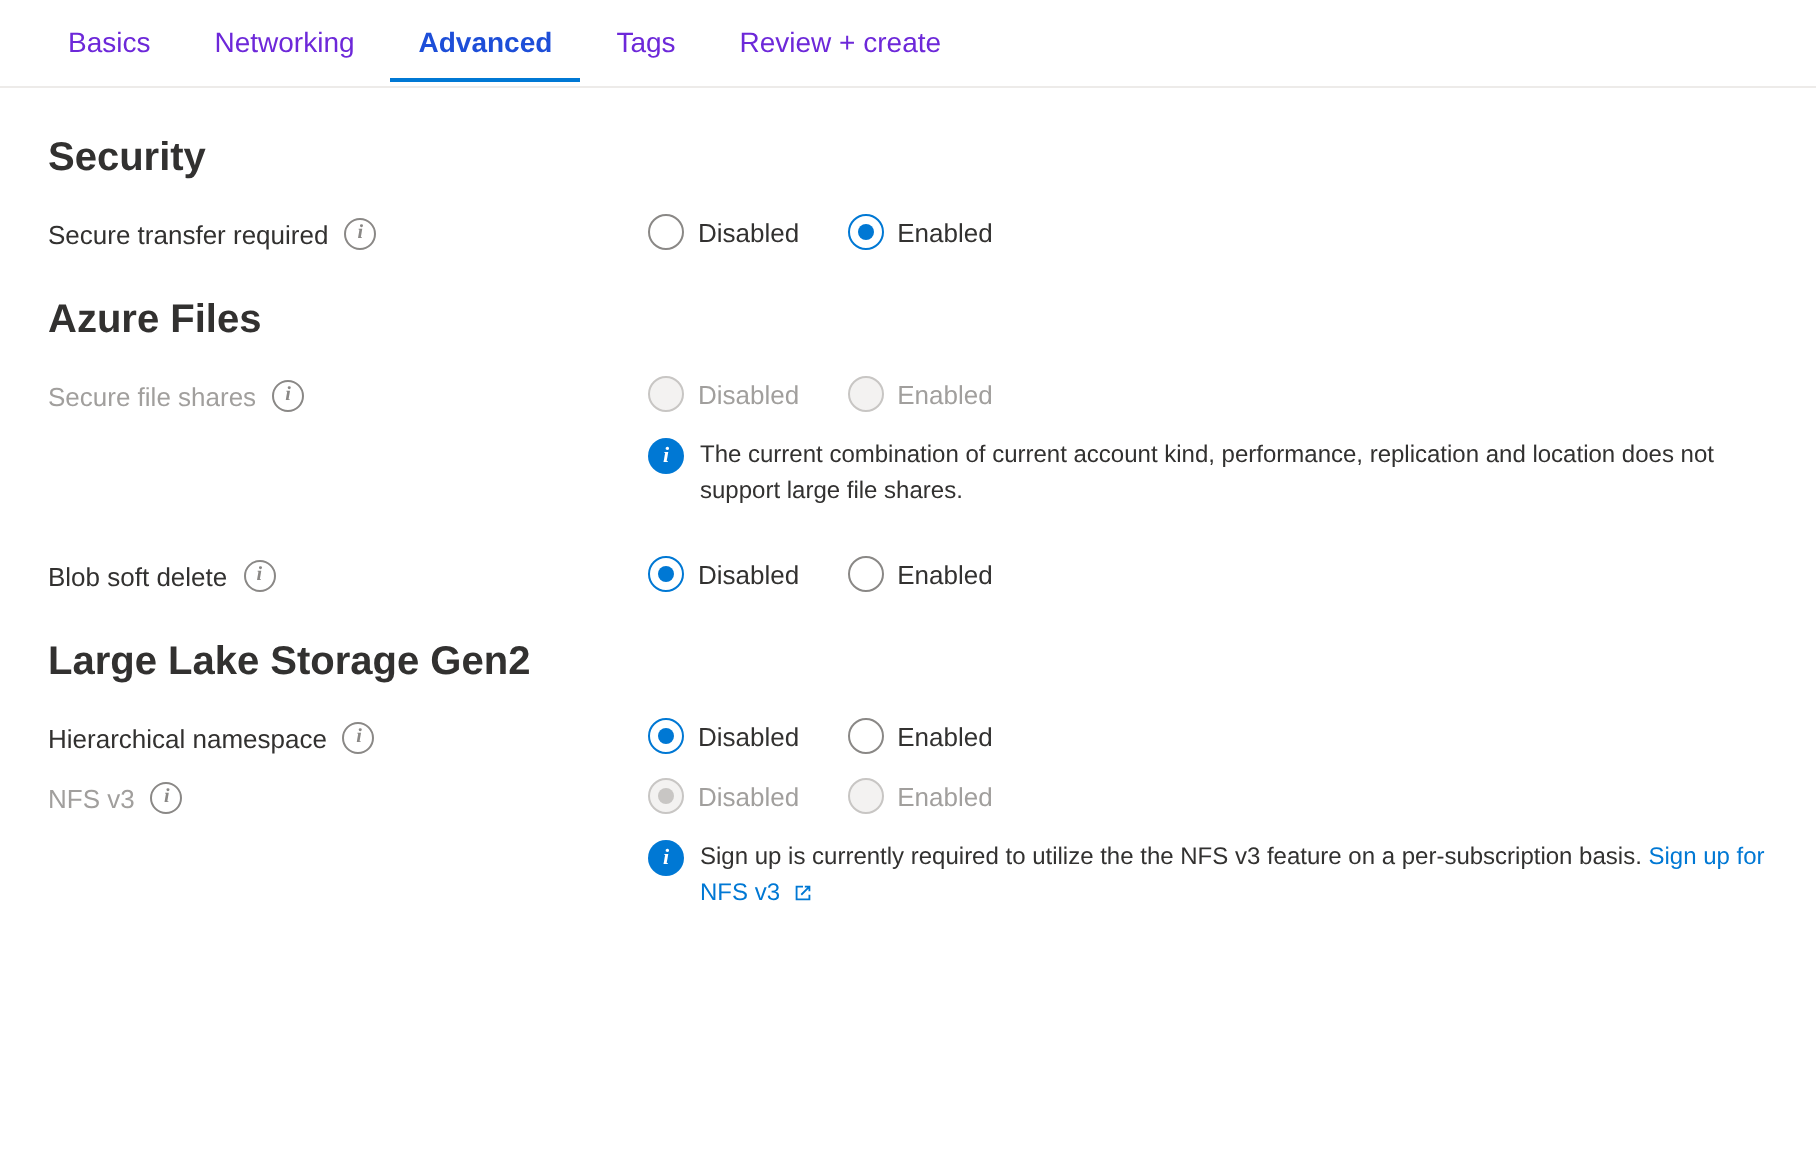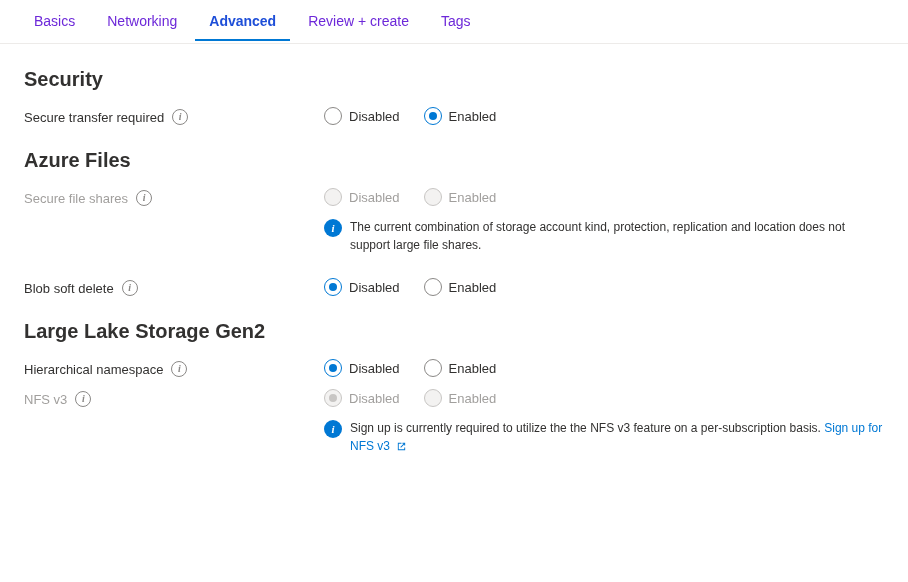--- a/index.html
+++ b/index.html
@@ -182,22 +182,22 @@
       vertical-align: middle;
     }
   </style>
 </head>
 <body>
 
 <nav class="tab-nav">
   <div class="tab-item">Basics</div>
   <div class="tab-item">Networking</div>
   <div class="tab-item active">Advanced</div>
+  <div class="tab-item">Tags</div>
   <div class="tab-item">Review + create</div>
-  <div class="tab-item">Tags</div>
 </nav>
 
 <div class="content">
 
   <div class="section">
     <div class="section-title">Security</div>
     <div class="field-row">
       <div class="field-label">
         <span>Secure transfer required</span>
         <span class="info-icon">i</span>
@@ -230,21 +230,21 @@
           <span>Disabled</span>
         </label>
         <label class="radio-option disabled-opt">
           <div class="radio-outer disabled-radio"></div>
           <span>Enabled</span>
         </label>
       </div>
     </div>
     <div class="info-message">
       <span class="info-bubble-icon">i</span>
-      <span class="info-text">The current combination of storage account kind, protection, replication and location does not support large file shares.</span>
+      <span class="info-text">The current combination of current account kind, performance, replication and location does not support large file shares.</span>
     </div>
   </div>
 
   <div class="section">
     <div class="field-row">
       <div class="field-label">
         <span>Blob soft delete</span>
         <span class="info-icon">i</span>
       </div>
       <div class="field-controls">

